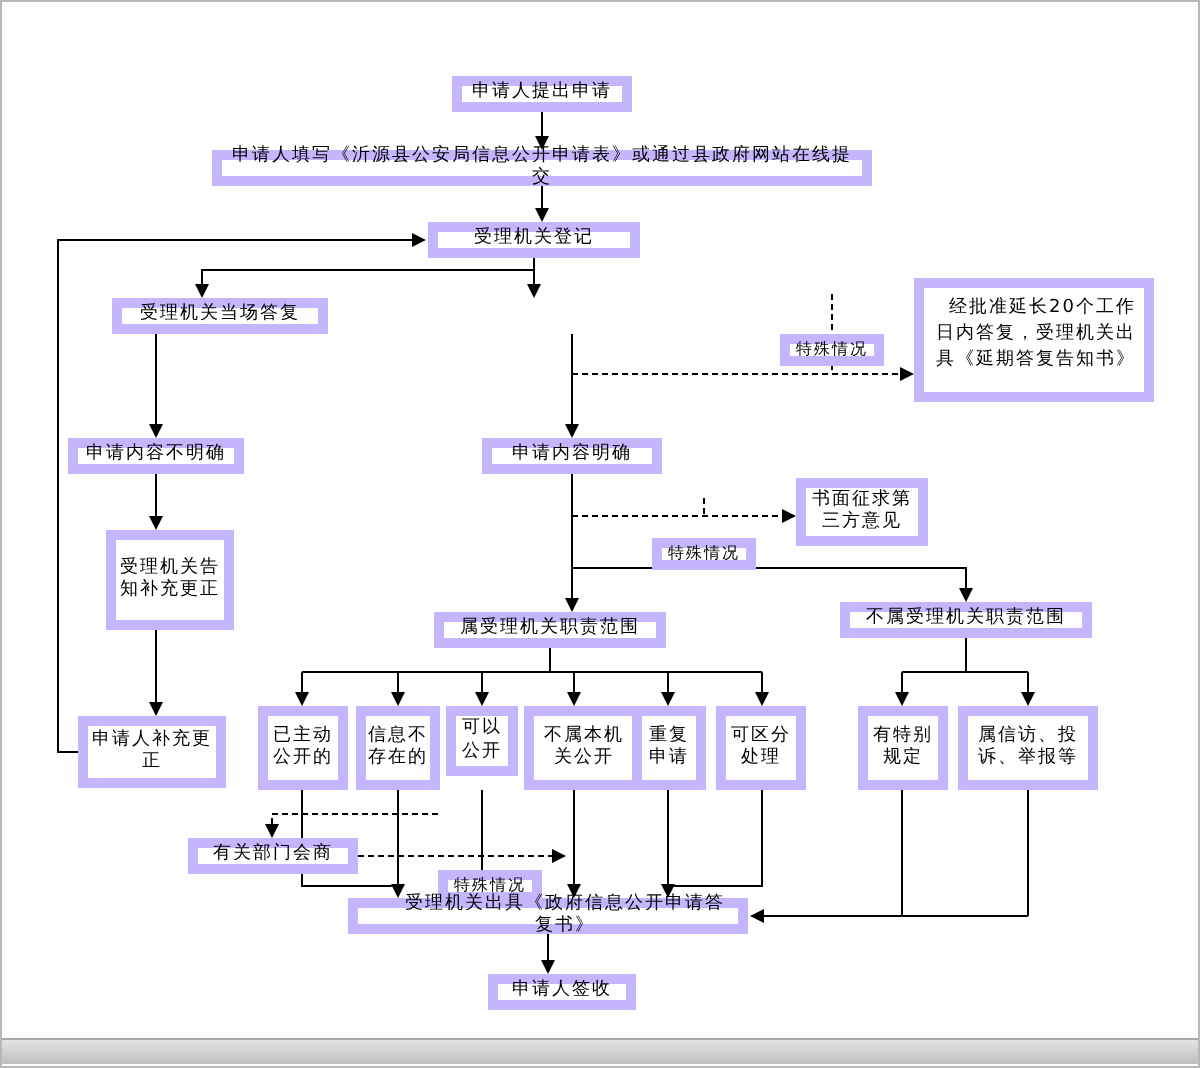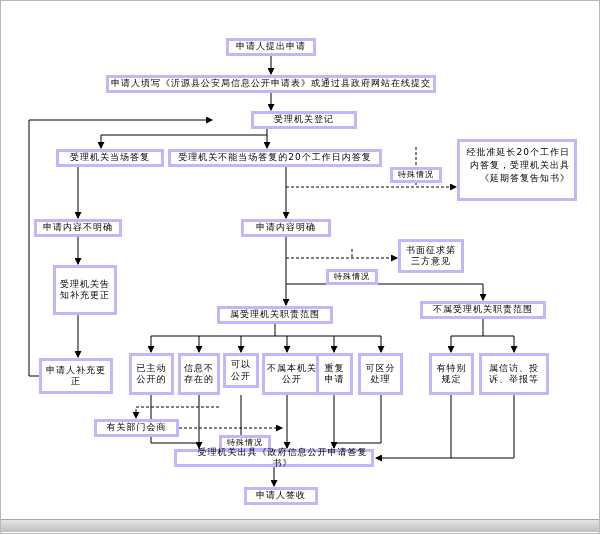--- a/index.html
+++ b/index.html
@@ -10,21 +10,21 @@
     border:1px solid #b8b8b8;
     box-sizing:border-box;
     font-family:"DejaVu Sans","Liberation Sans",sans-serif;
     overflow:hidden;
   }
   .wires{position:absolute;left:0;top:0;z-index:1;}
   .node{
     position:absolute;
     z-index:2;
     box-sizing:border-box;
-    border:3px solid #c4b5fd;
+    border:5px solid #c4b5fd;
     background:#fff;
     color:#000;
     font-size:9px;
     letter-spacing:1px;
     line-height:1.25;
     display:flex;
     align-items:center;
     justify-content:center;
     text-align:center;
     padding:1px 2px;
@@ -80,23 +80,22 @@
 
     <path d="M415 146 V186 M351 248 V257" fill="none" stroke="#000" stroke-width="1" stroke-dasharray="3,2"></path>
     <path d="M285 186 H455" fill="none" stroke="#000" stroke-width="1" stroke-dasharray="3,2" marker-end="url(#ah)"></path>
     <path d="M285 257 H396" fill="none" stroke="#000" stroke-width="1" stroke-dasharray="3,2" marker-end="url(#ah)"></path>
     <path d="M218 406 H135 V417" fill="none" stroke="#000" stroke-width="1" stroke-dasharray="3,2" marker-end="url(#ah)"></path>
     <path d="M178 427 H281" fill="none" stroke="#000" stroke-width="1" stroke-dasharray="3,2" marker-end="url(#ah)"></path>
   </svg>
 
   <div class="node" style="left:225px;top:37px;width:90px;height:18px;">申请人提出申请</div>
   <div class="node" style="left:105px;top:74px;width:330px;height:18px;">申请人填写《沂源县公安局信息公开申请表》或通过县政府网站在线提交</div>
-  <div class="node" style="left:213px;top:110px;width:106px;height:18px;margin-left:37px;">受理机关登记</div>
+  <div class="node" style="left:213px;top:110px;width:106px;height:18px;">受理机关登记</div>
   <div class="node" style="left:55px;top:148px;width:108px;height:18px;">受理机关当场答复</div>
-  <div class="node" style="left:167px;top:148px;width:214px;height:18px;">受理机关不能当场答复的20个工作日内答复</div>
   <div class="node small" style="left:389px;top:130px;width:52px;height:16px;">特殊情况</div>
   <div class="node leftalign" style="left:456px;top:138px;width:120px;height:62px;">经批准延长20个工作日内答复，受理机关出具《延期答复告知书》</div>
   <div class="node" style="left:33px;top:218px;width:88px;height:18px;">申请内容不明确</div>
   <div class="node" style="left:240px;top:218px;width:90px;height:18px;">申请内容明确</div>
   <div class="node small" style="left:325px;top:232px;width:52px;height:16px;">特殊情况</div>
   <div class="node tall" style="left:397px;top:238px;width:66px;height:34px;">书面征求第三方意见</div>
   <div class="node tall" style="left:52px;top:264px;width:64px;height:50px;">受理机关告知补充更正</div>
   <div class="node" style="left:216px;top:305px;width:116px;height:18px;">属受理机关职责范围</div>
   <div class="node" style="left:419px;top:300px;width:126px;height:18px;">不属受理机关职责范围</div>
   <div class="node tall" style="left:128px;top:352px;width:45px;height:42px;">已主动公开的</div>

